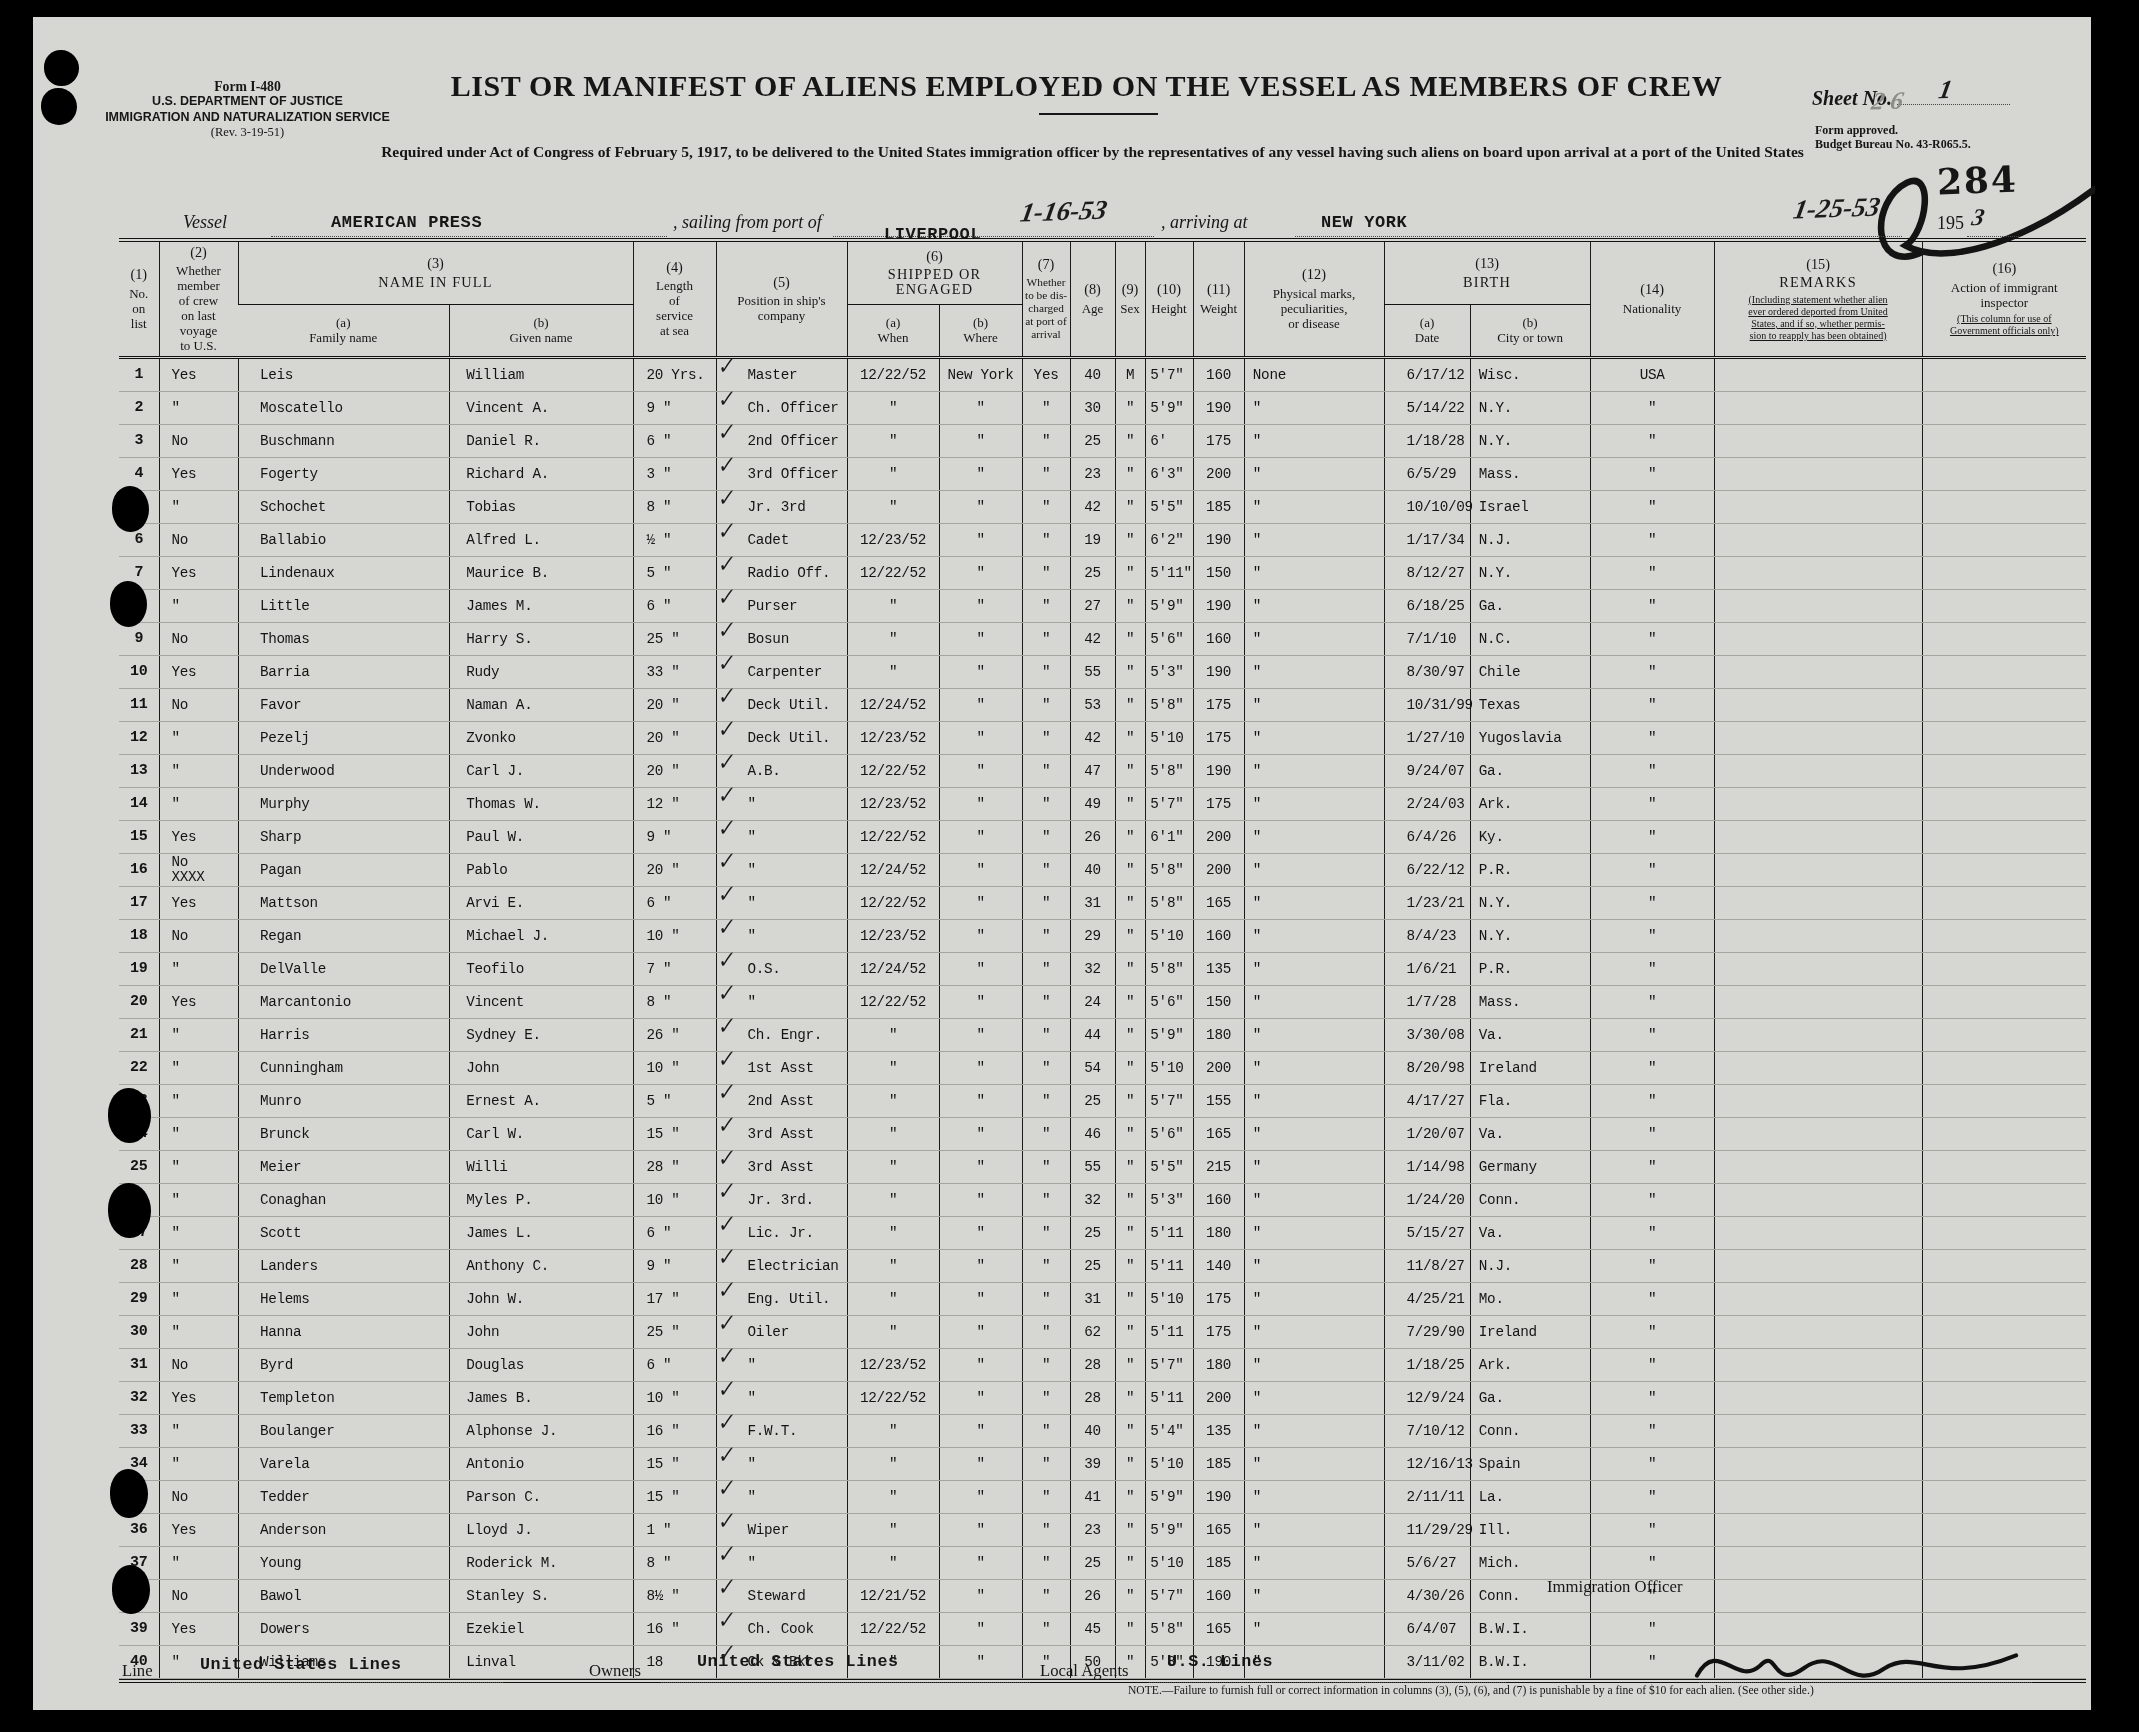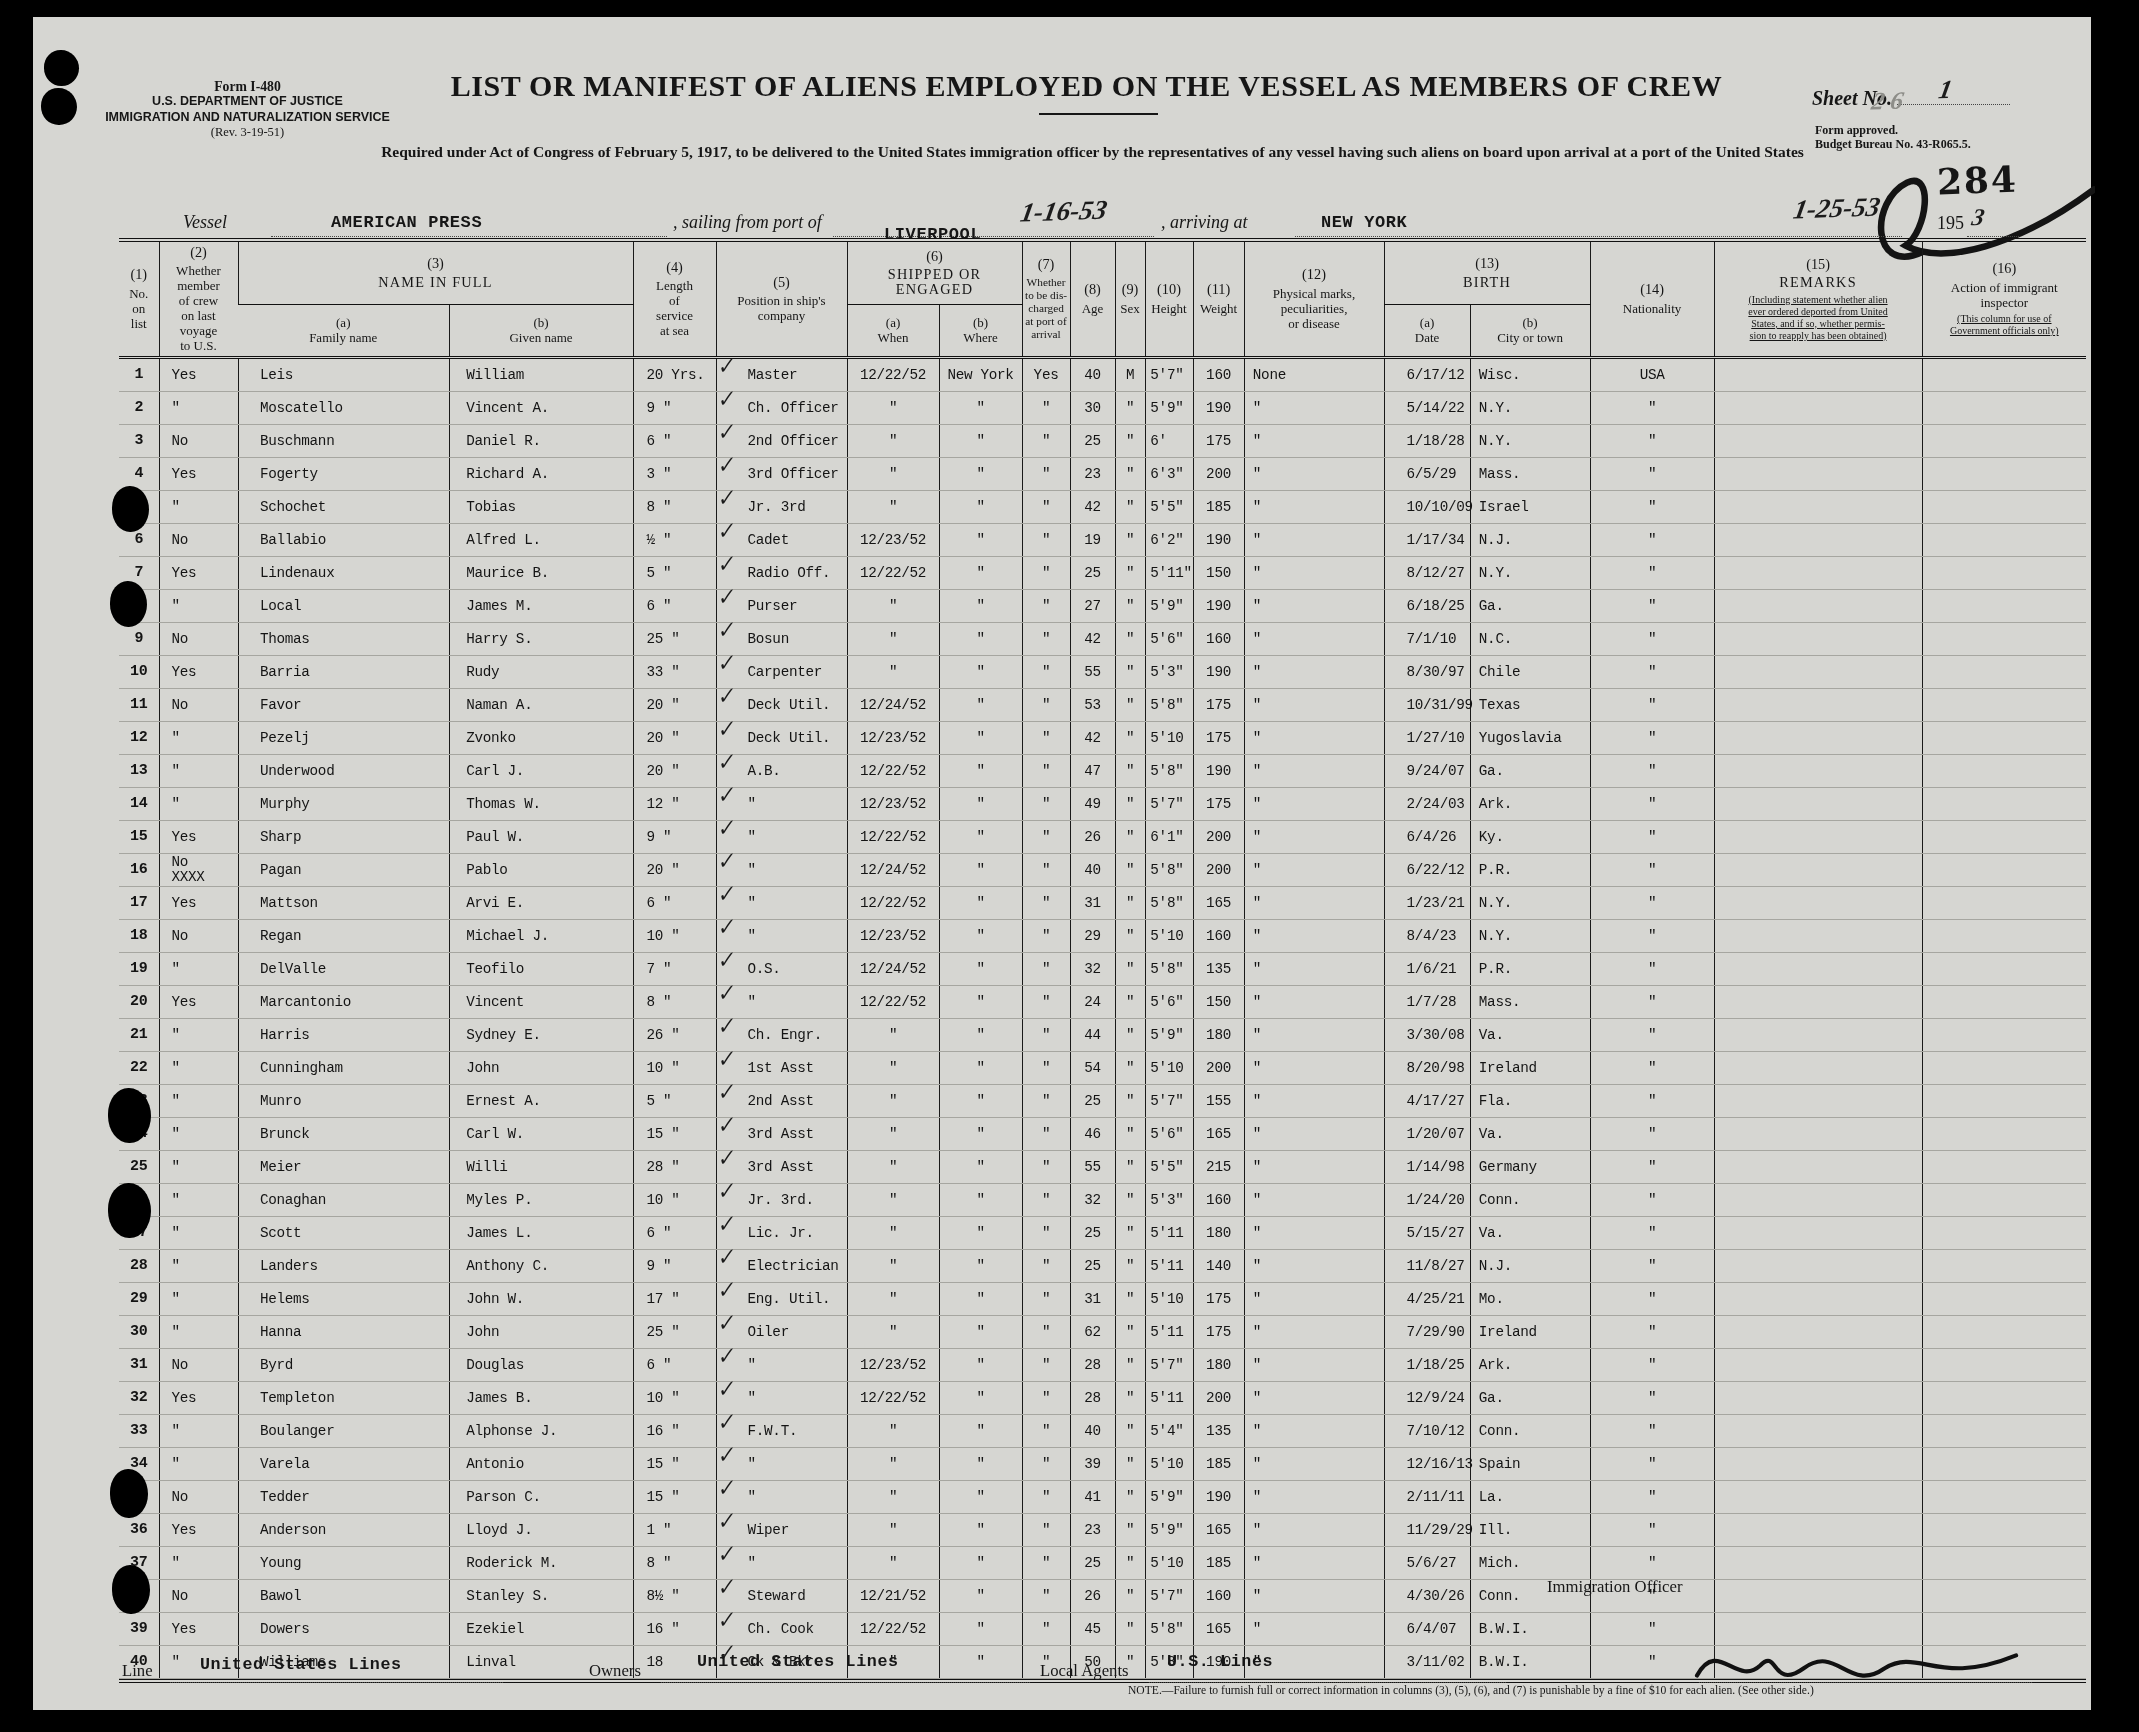--- a/index.html
+++ b/index.html
@@ -404,21 +404,21 @@
             <td class="c13">"</td>
             <td class="c14">8/12/27</td>
             <td class="c15">N.Y.</td>
             <td class="c16">"</td>
             <td class="c17"></td>
             <td class="c18"></td>
           </tr>
           <tr>
             <td class="c0">8</td>
             <td class="c1">"</td>
-            <td class="c2">Local</td>
+            <td class="c2">Little</td>
             <td class="c3">James M.</td>
             <td class="c4">6 "</td>
             <td class="c5">Purser</td>
             <td class="c6">"</td>
             <td class="c7">"</td>
             <td class="c8">"</td>
             <td class="c9">27</td>
             <td class="c10">"</td>
             <td class="c11">5'9"</td>
             <td class="c12">190</td>

